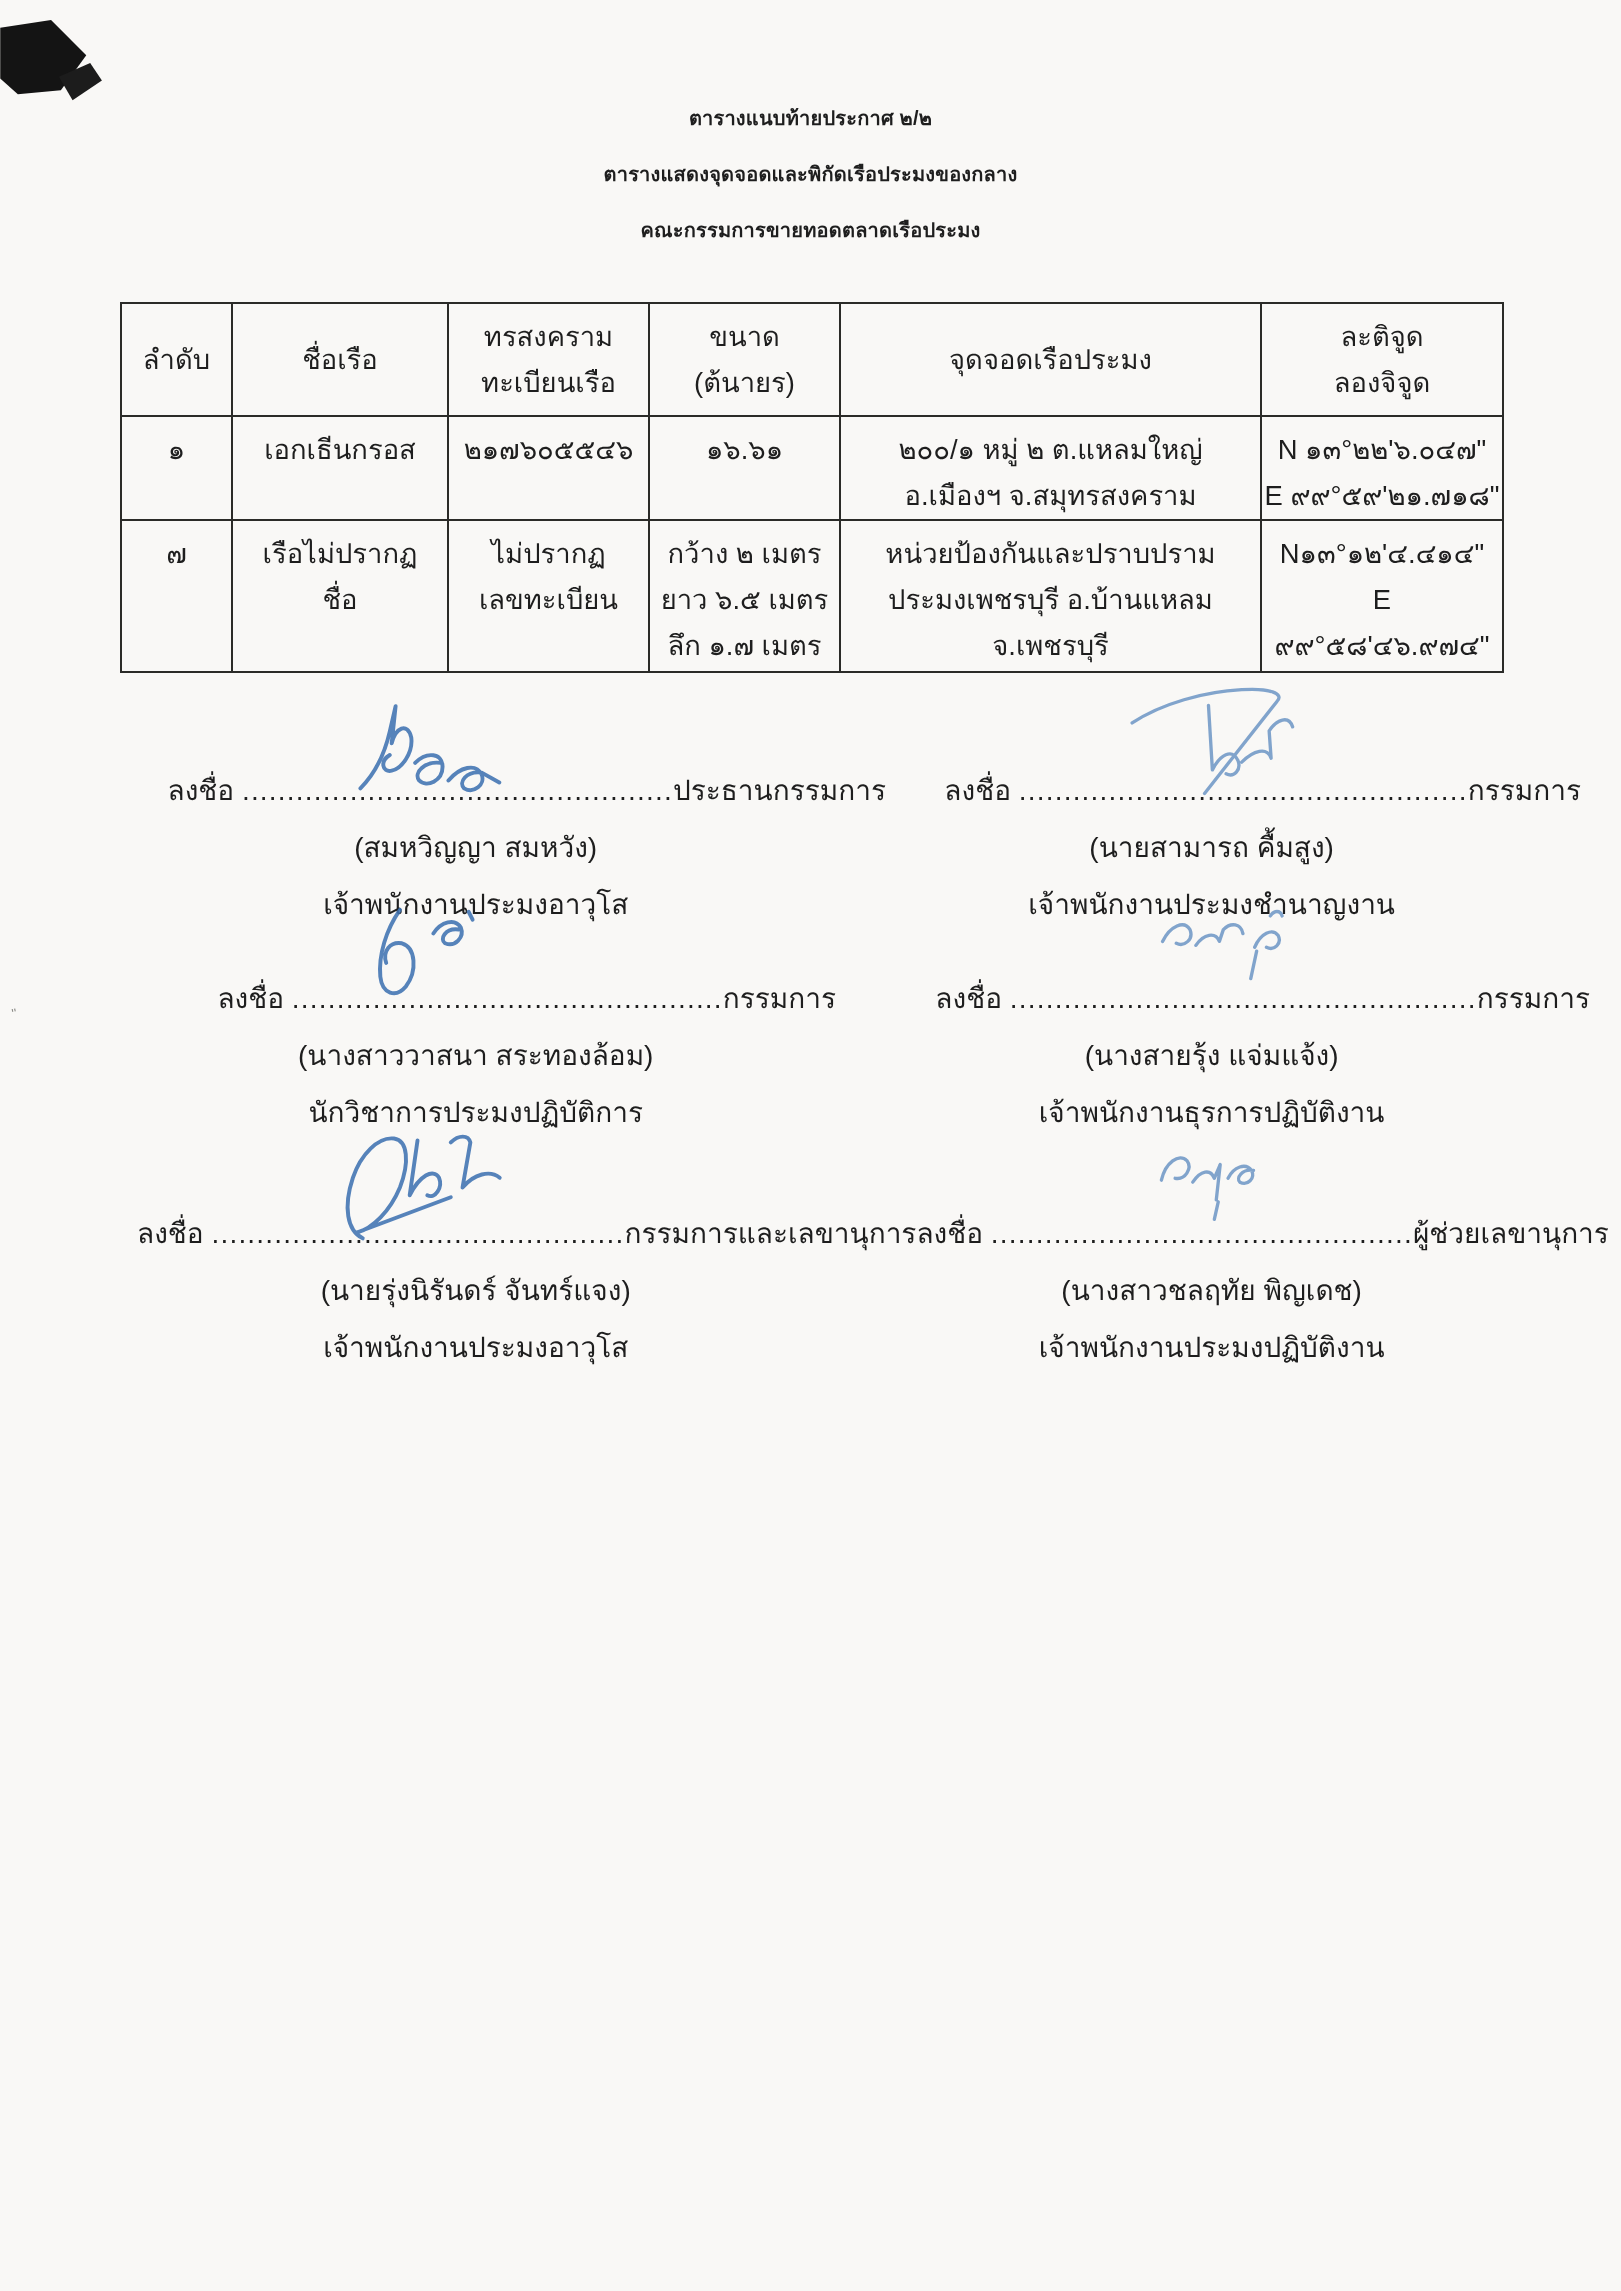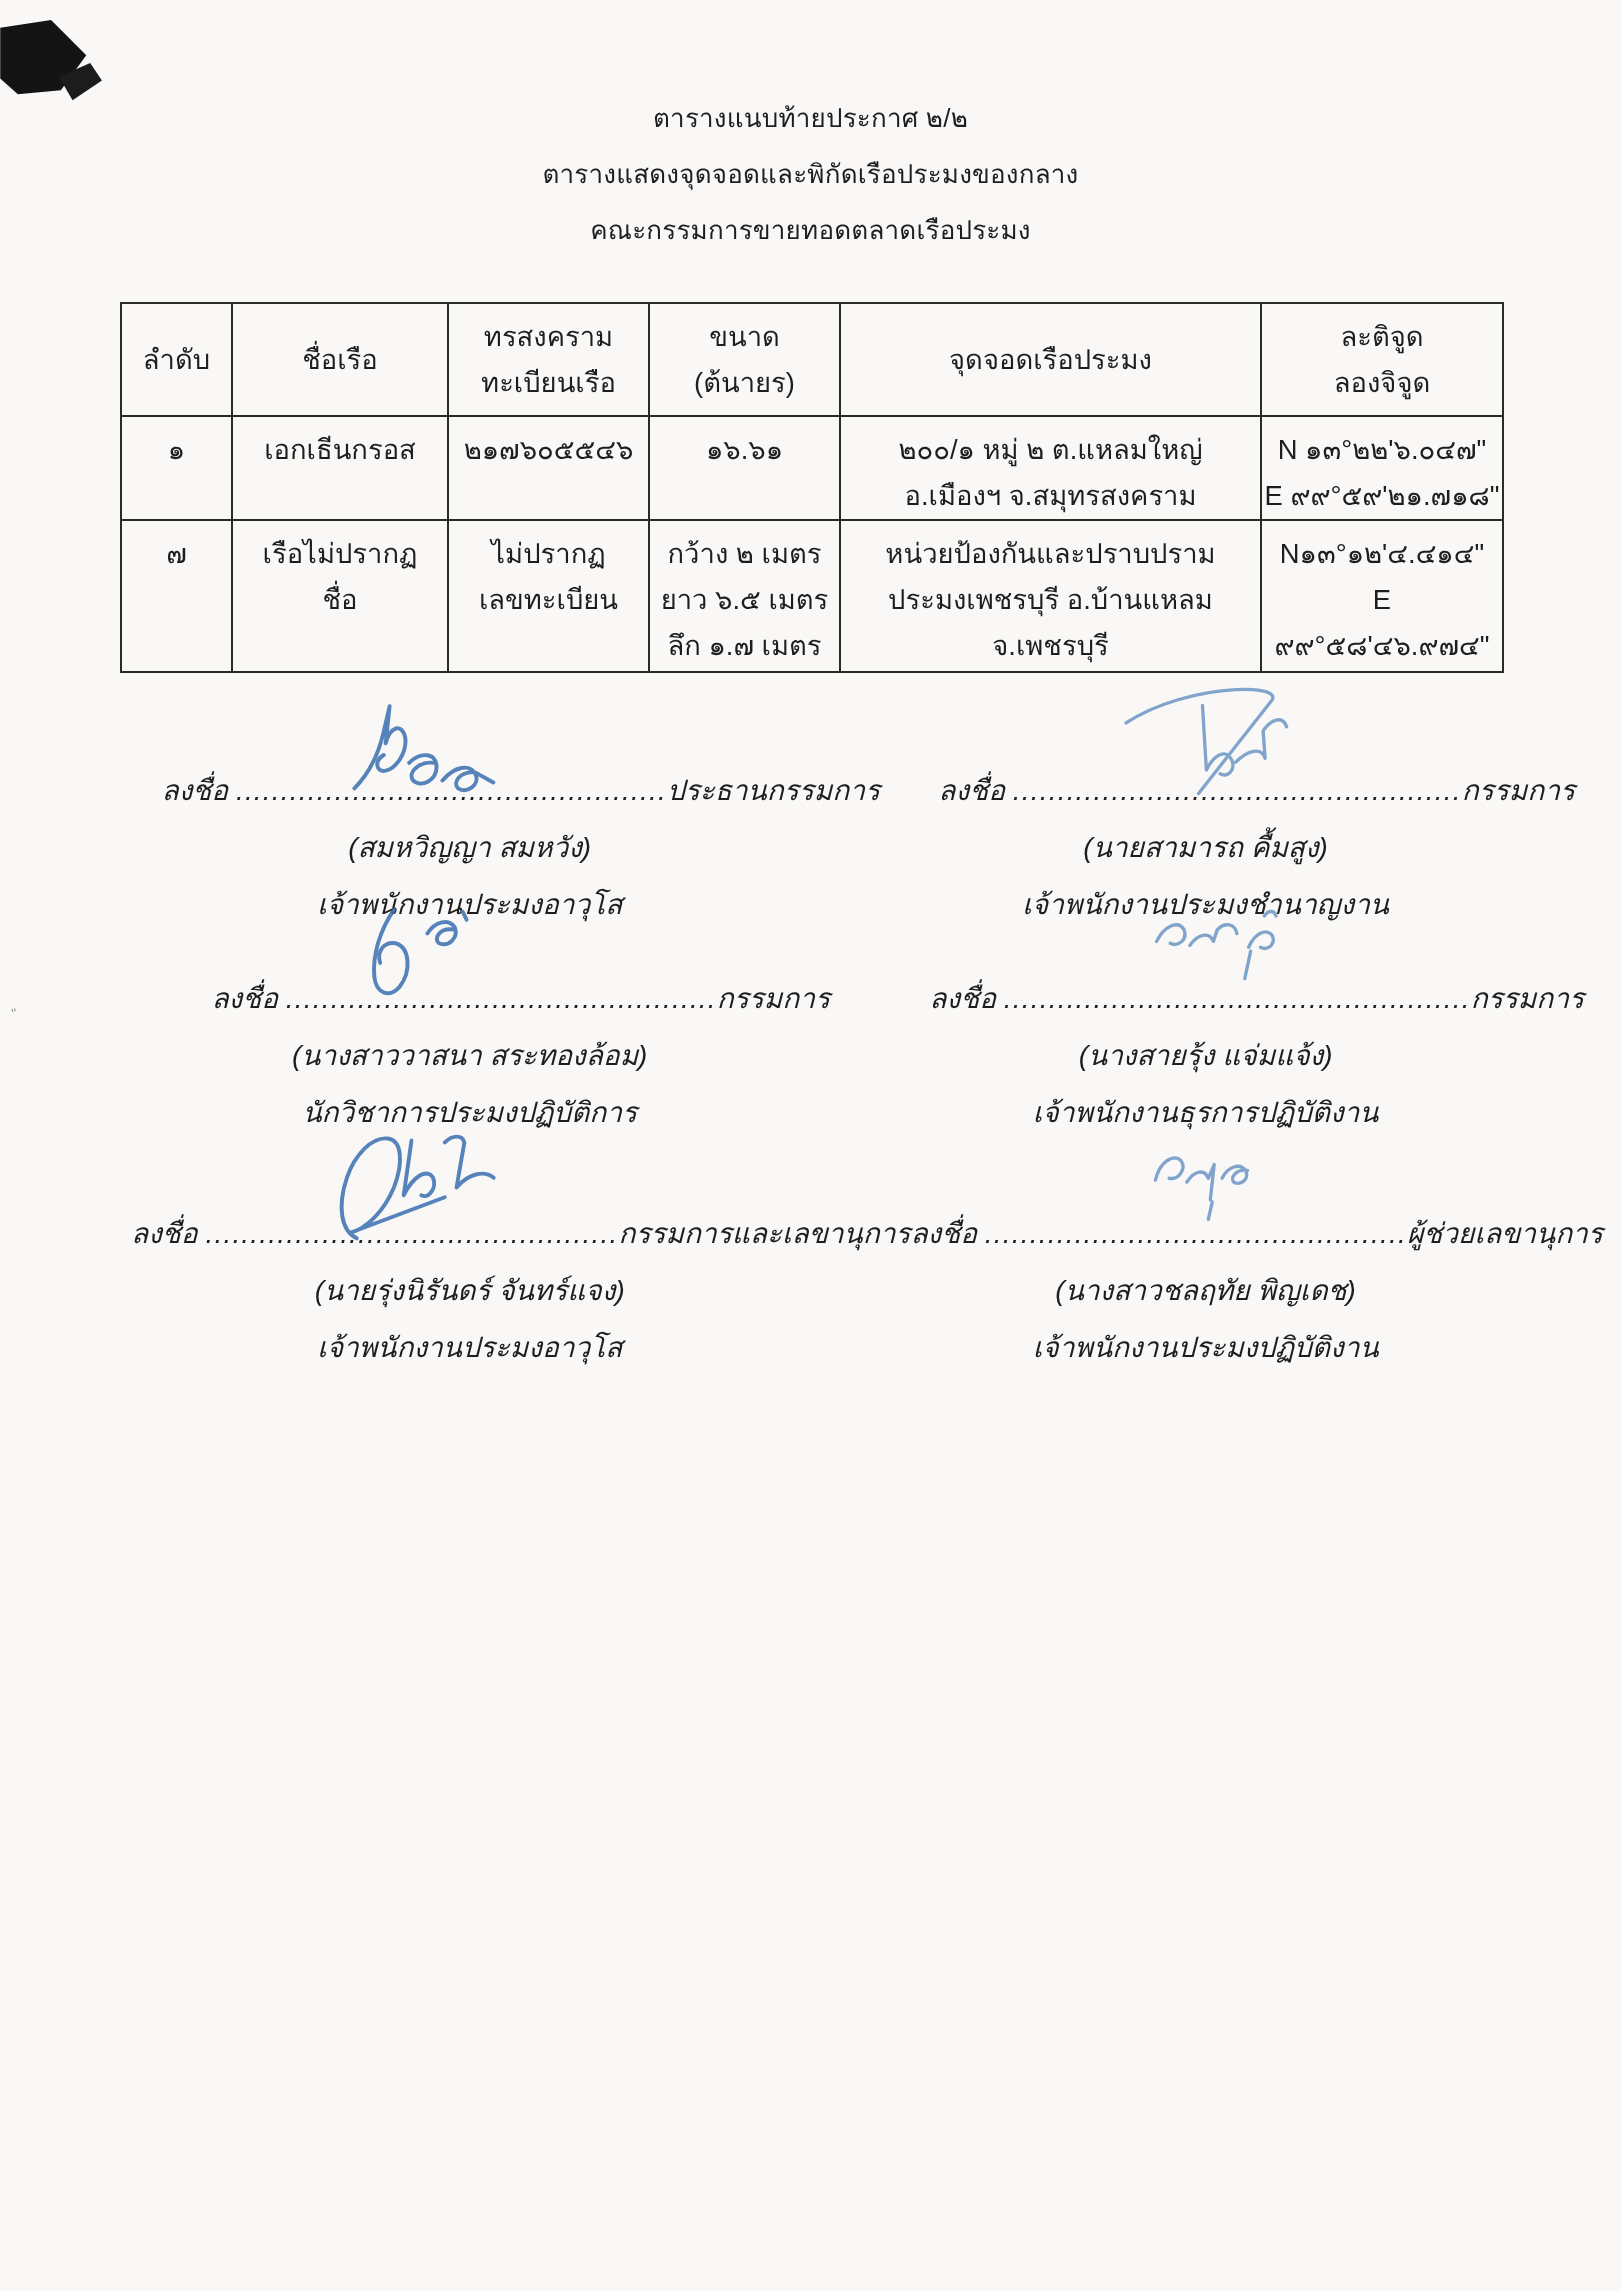--- a/index.html
+++ b/index.html
@@ -11,21 +11,21 @@
     font-family:"Liberation Sans", sans-serif;
     color:#1e1e1e;
     overflow:hidden;
   }
   
   .corner-mark { position:absolute; top:17.6px; left:0; }
   .edge-speck { position:absolute; left:11.8px; top:1006px; color:#8a8a86; font-size:13.7px; transform:rotate(-12deg); }
 
   
   .titles { position:absolute; top:90px; left:0; width:100%; text-align:center; }
-  .title-line { font-size:26px; font-weight:normal; line-height:56px; letter-spacing:0.2px; }
+  .title-line { font-size:20px; font-weight:bold; line-height:56px; letter-spacing:0.2px; }
 
   
   table.boat-table {
     position:absolute; top:302px; left:120px;
     border-collapse:collapse; table-layout:fixed;
     width:1382px;
     font-size:27.4px;
   }
   table.boat-table th, table.boat-table td {
     border:2.5px solid #2b2b28;
@@ -37,26 +37,25 @@
   }
   table.boat-table thead tr { height:113px;margin-left:8px; }
   table.boat-table tbody tr.r1 { height:98px; }
   table.boat-table tbody tr.r2 { height:152px; }
   table.boat-table tbody td { vertical-align:top; padding-top:9.8px; }
   td.size-cell2 { text-align:left; padding-left:15.7px; }
   .cell-lines div { line-height:46px; }
 
   
   .sig-grid {
-    position:absolute; top:727px; left:131px; width:1392px;
+    position:absolute; top:727px; left:137px; width:1392px;
     display:grid;
     grid-template-columns:1fr 1fr;
     grid-template-rows:208px 235px 225px;
     font-size:28px;
-    font-style:italic;
   }
   .sig-block { position:relative; padding-top:39px; }
   .sig-line { text-align:center; white-space:nowrap; line-height:49px; }
   .sig-line .dots { letter-spacing:1.2px; }
   .sig-name, .sig-pos { text-align:center; transform:translateX(-51px); line-height:49px; }
   .sig-name { margin-top:7.8px; }
   .sig-pos  { margin-top:7.8px; }
   .sig { position:absolute; pointer-events:none; }
   .sig path { fill:none; stroke:#3f72b2; stroke-width:4; stroke-linecap:round; stroke-linejoin:round; opacity:0.88; }
   .sig.light path { stroke:#6f97c6; stroke-width:3.4; }

